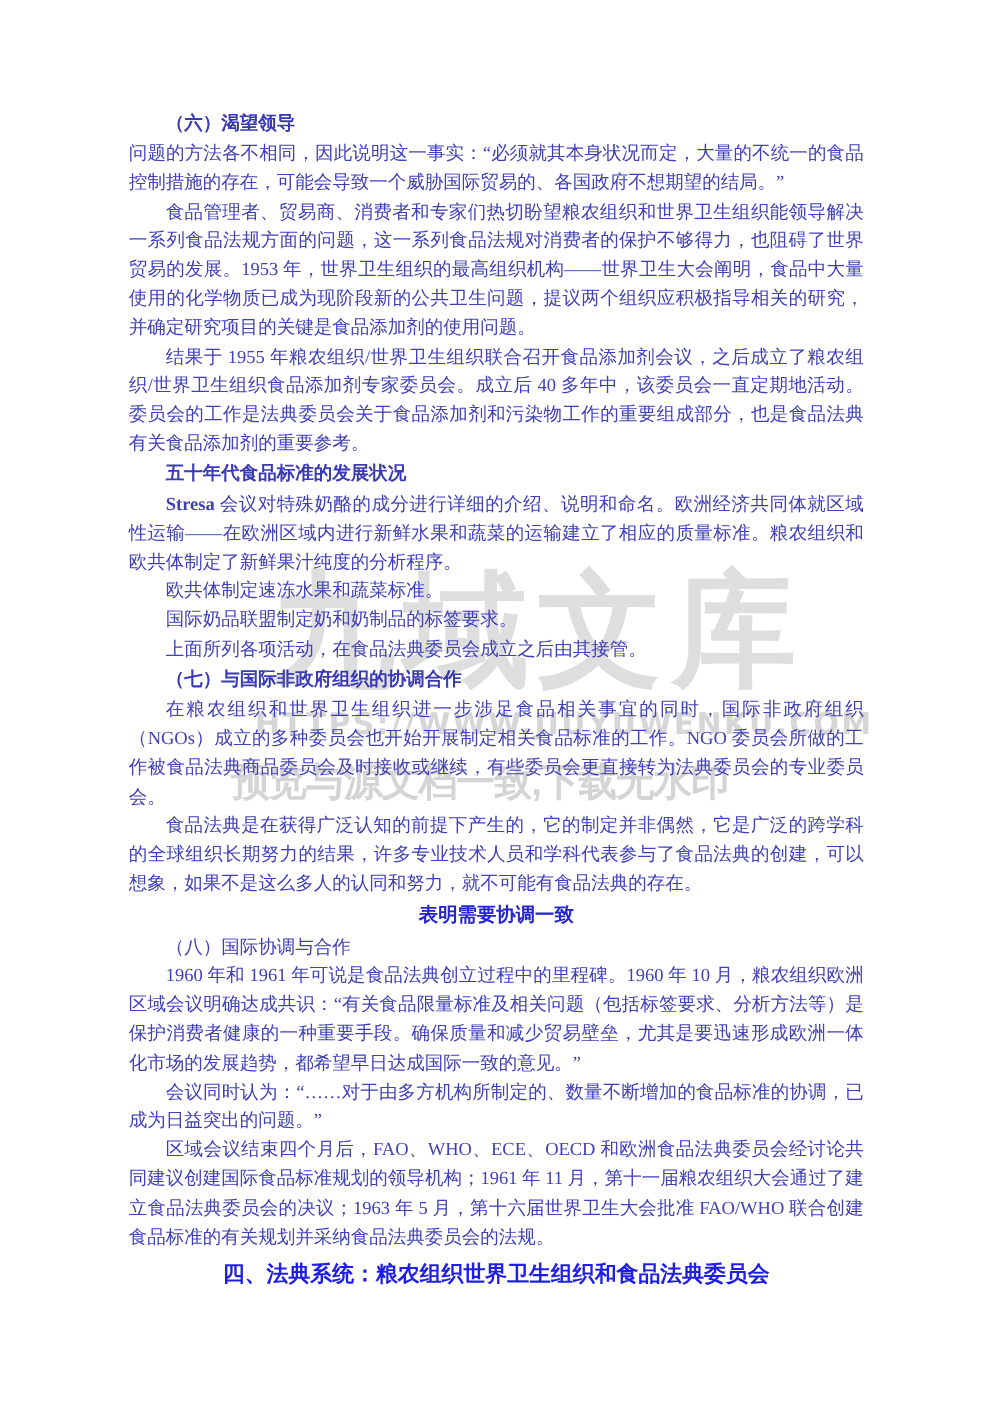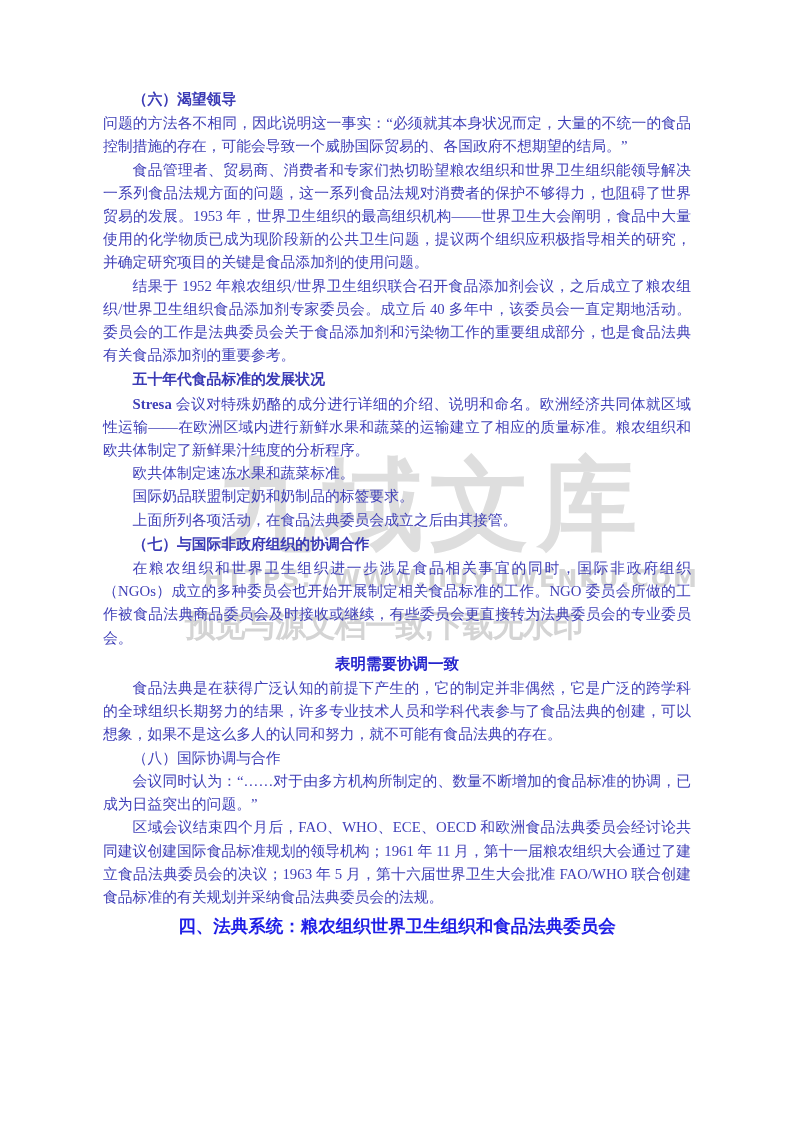--- a/index.html
+++ b/index.html
@@ -78,27 +78,28 @@
 <body>
 
 <div class="wm wm-big">九域文库</div>
 <div class="wm wm-url">HTTPS://WWW.JIUYUWENKU.COM</div>
 <div class="wm wm-slogan">预览与源文档一致,下载无水印</div>
 
 <div class="content" id="doc-content">
     <p class="blk h-sub indent">（六）渴望领导</p>
     <p class="blk p">问题的方法各不相同，因此说明这一事实：“必须就其本身状况而定，大量的不统一的食品控制措施的存在，可能会导致一个威胁国际贸易的、各国政府不想期望的结局。”</p>
     <p class="blk p indent">食品管理者、贸易商、消费者和专家们热切盼望粮农组织和世界卫生组织能领导解决一系列食品法规方面的问题，这一系列食品法规对消费者的保护不够得力，也阻碍了世界贸易的发展。1953 年，世界卫生组织的最高组织机构——世界卫生大会阐明，食品中大量使用的化学物质已成为现阶段新的公共卫生问题，提议两个组织应积极指导相关的研究，并确定研究项目的关键是食品添加剂的使用问题。</p>
-    <p class="blk p indent">结果于 1952 年粮农组织/世界卫生组织联合召开食品添加剂会议，之后成立了粮农组织/世界卫生组织食品添加剂专家委员会。成立后 40 多年中，该委员会一直定期地活动。委员会的工作是法典委员会关于食品添加剂和污染物工作的重要组成部分，也是食品法典有关食品添加剂的重要参考。</p>
+    <p class="blk p indent">结果于 1955 年粮农组织/世界卫生组织联合召开食品添加剂会议，之后成立了粮农组织/世界卫生组织食品添加剂专家委员会。成立后 40 多年中，该委员会一直定期地活动。委员会的工作是法典委员会关于食品添加剂和污染物工作的重要组成部分，也是食品法典有关食品添加剂的重要参考。</p>
     <p class="blk h-sub indent">五十年代食品标准的发展状况</p>
     <p class="blk p indent"><b>Stresa</b> 会议对特殊奶酪的成分进行详细的介绍、说明和命名。欧洲经济共同体就区域性运输——在欧洲区域内进行新鲜水果和蔬菜的运输建立了相应的质量标准。粮农组织和欧共体制定了新鲜果汁纯度的分析程序。</p>
     <p class="blk p indent">欧共体制定速冻水果和蔬菜标准。</p>
     <p class="blk p indent">国际奶品联盟制定奶和奶制品的标签要求。</p>
     <p class="blk p indent">上面所列各项活动，在食品法典委员会成立之后由其接管。</p>
     <p class="blk h-sub indent">（七）与国际非政府组织的协调合作</p>
     <p class="blk p indent">在粮农组织和世界卫生组织进一步涉足食品相关事宜的同时，国际非政府组织（NGOs）成立的多种委员会也开始开展制定相关食品标准的工作。NGO 委员会所做的工作被食品法典商品委员会及时接收或继续，有些委员会更直接转为法典委员会的专业委员会。</p>
+    <p class="blk p indent">食品法典是在获得广泛认知的前提下产生的，它的制定并非偶然，它是广泛的跨学科的全球组织长期努力的结果，许多专业技术人员和学科代表参与了食品法典的创建，可以想象，如果不是这么多人的认同和努力，就不可能有食品法典的存在。</p>
     <p class="blk h-center">表明需要协调一致</p>
-    <p class="blk p indent">食品法典是在获得广泛认知的前提下产生的，它的制定并非偶然，它是广泛的跨学科的全球组织长期努力的结果，许多专业技术人员和学科代表参与了食品法典的创建，可以想象，如果不是这么多人的认同和努力，就不可能有食品法典的存在。</p>
     <p class="blk h-plain indent">（八）国际协调与合作</p>
+    <p class="blk p indent">1960 年和 1961 年可说是食品法典创立过程中的里程碑。1960 年 10 月，粮农组织欧洲区域会议明确达成共识：“有关食品限量标准及相关问题（包括标签要求、分析方法等）是保护消费者健康的一种重要手段。确保质量和减少贸易壁垒，尤其是要迅速形成欧洲一体化市场的发展趋势，都希望早日达成国际一致的意见。”</p>
     <p class="blk p indent">会议同时认为：“……对于由多方机构所制定的、数量不断增加的食品标准的协调，已成为日益突出的问题。”</p>
     <p class="blk p indent">区域会议结束四个月后，FAO、WHO、ECE、OECD 和欧洲食品法典委员会经讨论共同建议创建国际食品标准规划的领导机构；1961 年 11 月，第十一届粮农组织大会通过了建立食品法典委员会的决议；1963 年 5 月，第十六届世界卫生大会批准 FAO/WHO 联合创建食品标准的有关规划并采纳食品法典委员会的法规。</p>
     <p class="blk h-title">四、法典系统：粮农组织世界卫生组织和食品法典委员会</p>
   </div>
 
 </body></html>

